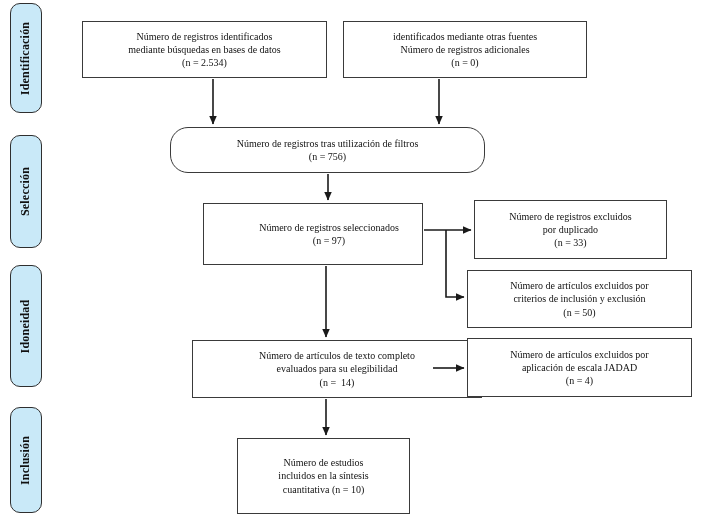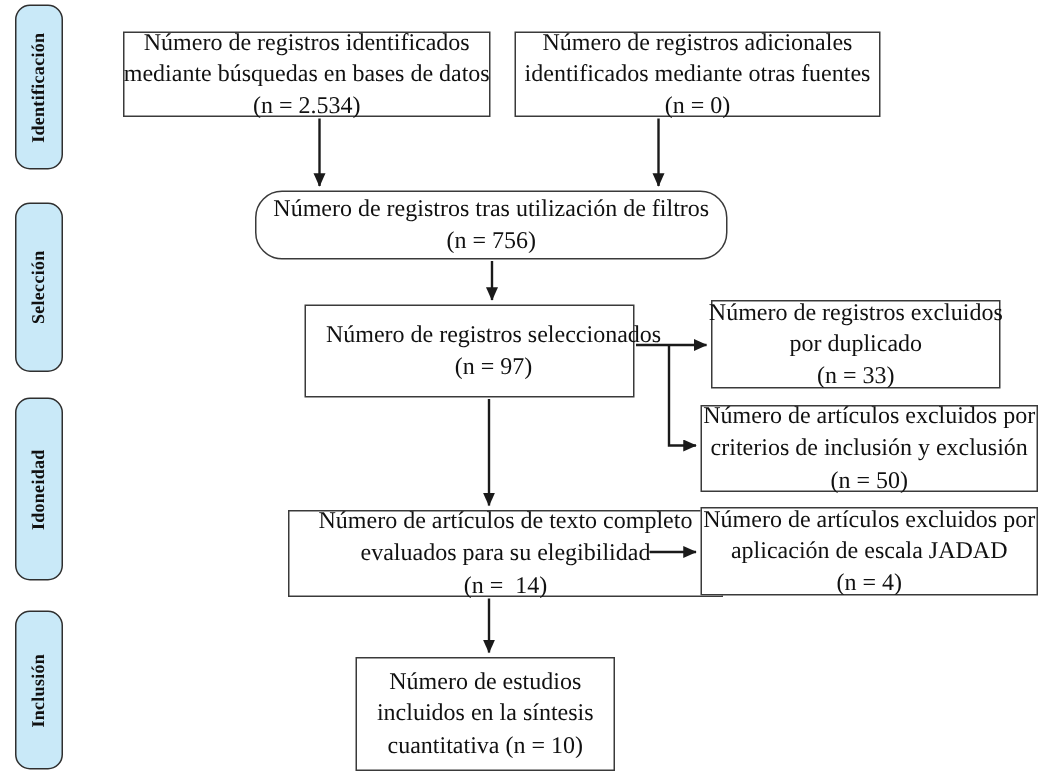--- a/index.html
+++ b/index.html
@@ -32,21 +32,21 @@
     letter-spacing: 0.2px;
   }
   .box {
     position: absolute;
     background: #ffffff;
     border: 1.5px solid #3a3a3a;
     box-sizing: border-box;
     display: flex; flex-direction: column;
     align-items: center; justify-content: center;
     text-align: center;
-    font-size: 16px;
+    font-size: 10px;
     line-height: 1.32;
     color: #111111;
   }
   .box span { display: block; white-space: pre; }
   svg.arrows {
     position: absolute; left: 0; top: 0;
     width: 703px; height: 517px;
     pointer-events: none;
   }
   svg.arrows line, svg.arrows polyline {
@@ -73,22 +73,22 @@
     <span>Inclusión</span>
   </div>
 
   <div class="box" style="left:82px; top:21px; width:245px; height:57px;">
     <span>Número de registros identificados</span>
     <span>mediante búsquedas en bases de datos</span>
     <span>(n = 2.534)</span>
   </div>
 
   <div class="box" style="left:343px; top:21px; width:244px; height:57px;">
+    <span>identificados mediante otras fuentes</span>
     <span>Número de registros adicionales</span>
-    <span>identificados mediante otras fuentes</span>
     <span>(n = 0)</span>
   </div>
 
   <div class="box" style="left:170px; top:127px; width:315px; height:46px;border-radius:18px;">
     <span>Número de registros tras utilización de filtros</span>
     <span>(n = 756)</span>
   </div>
 
   <div class="box" style="left:203px; top:203px; width:220px; height:62px;padding-left:32px;">
     <span>Número de registros seleccionados</span>

